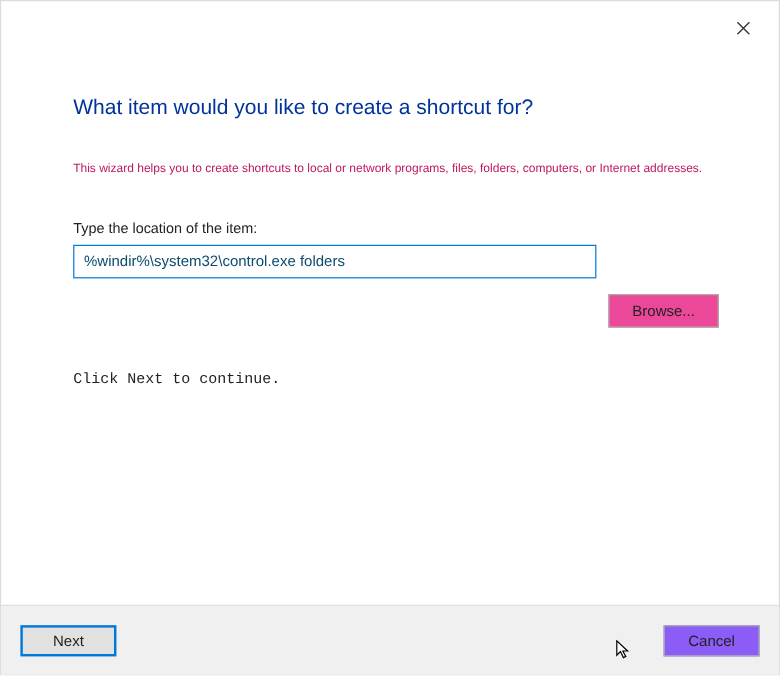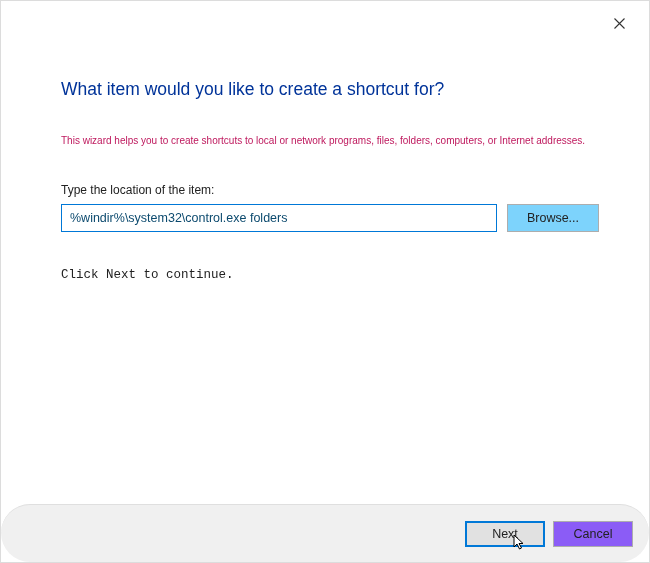--- a/index.html
+++ b/index.html
@@ -108,46 +108,46 @@
       border: 1px solid #0078d7;
       padding: 0 8px;
       font-size: 12.5px;
       font-family: inherit;
       color: #0c4a6e;
       outline: none;
     }
     .browse-btn {
       width: 92px;
       height: 28px;
-      background: #7dd3fc;
+      background: #ec4899;
       border: 1px solid #adadad;
       font-size: 12.5px;
       font-family: inherit;
       cursor: pointer;
       color: #222;
+      margin-top: 41px;
     }
     .continue-text {
       font-size: 12.5px;
       color: #222;
       font-family: Liberation Mono, monospace;
     }
     .footer {
       position: absolute;
       bottom: 0;
       left: 0;
       right: 0;
       height: 58px;
       border-top: 1px solid #dfdfdf;
       background: #f0f0f0;
       display: flex;
-      justify-content: flex-end;
+      justify-content: space-between;
       align-items: center;
       padding: 0 16px;
       gap: 8px;
-      border-radius: 29px;
     }
     .footer-btn {
       width: 80px;
       height: 26px;
       background: #8b5cf6;
       border: 1px solid #adadad;
       font-size: 12.5px;
       font-family: inherit;
       cursor: pointer;
       color: #222;

